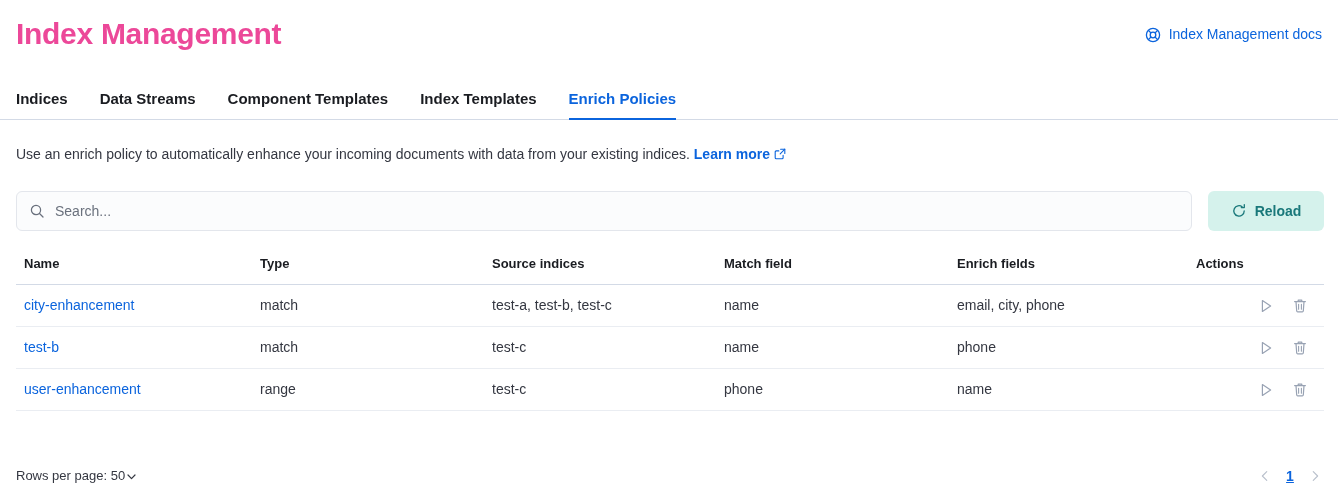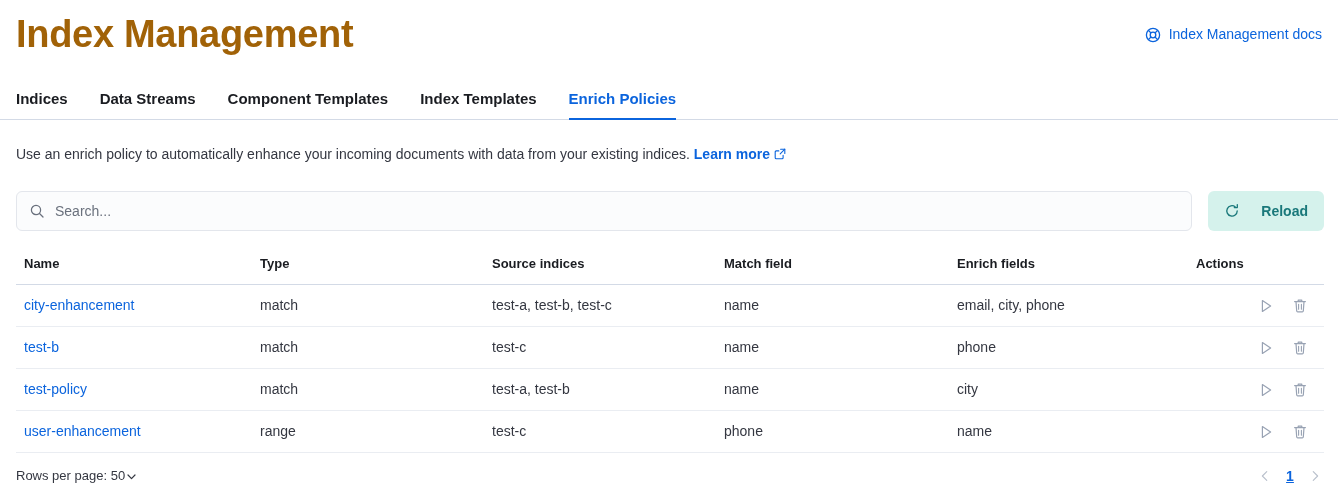--- a/index.html
+++ b/index.html
@@ -21,25 +21,25 @@
     position: absolute;
     top: 0; left: 0; right: 0;
     height: 78px;
     padding: 0 16px;
     box-sizing: border-box;
     display: flex;
     align-items: flex-start;
     justify-content: space-between;
   }
   .page-title {
-    font-size: 38px;
+    font-size: 30px;
     line-height: 36px;
     font-weight: 700;
     letter-spacing: -0.3px;
-    color: #a16207;
+    color: #ec4899;
     margin: 16px 0 0 0;
     white-space: nowrap;
   }
   .docs-link {
     display: flex;
     align-items: center;
     gap: 8px;
     margin-top: 24px;
     color: #0b64dd;
     font-size: 14px;
@@ -150,21 +150,20 @@
     font-weight: 700;
     cursor: pointer;
     padding: 0 16px;
     white-space: nowrap;
     box-sizing: border-box;
   }
   .btn-reload {
     background: #d5f2ec;
     color: #19787a;
     width: 116px;
-    justify-content: space-between;
   }
   .btn-create {
     background: #0b7ad1;
     color: #ffffff;
     width: 184px;
   }
   .btn-icon { width: 16px; height: 16px; display:block; flex:0 0 16px; }
 
   
   .table-wrap {
@@ -376,42 +375,20 @@
             <span class="action-btn">
               <svg viewBox="0 0 16 16" width="16" height="16" fill="none" xmlns="http://www.w3.org/2000/svg">
                   <path d="M2.6 3.6h10.8M6.2 3.6V2.2h3.6v1.4M4 3.6l.7 9.4a1 1 0 0 0 1 .8h4.6a1 1 0 0 0 1-.8l.7-9.4" stroke="#98a2b3" stroke-width="1.2" stroke-linecap="round" stroke-linejoin="round"></path>
                   <path d="M6.6 6.2v5M9.4 6.2v5" stroke="#98a2b3" stroke-width="1.1" stroke-linecap="round"></path>
                 </svg>
             </span>
           </div>
         </td>
       </tr>
       <tr>
-        <td class="col-name"><a class="policy-link">test-policy</a></td>
-        <td class="col-type">match</td>
-        <td class="col-source">test-a, test-b</td>
-        <td class="col-match">name</td>
-        <td class="col-enrich">city</td>
-        <td class="col-actions">
-          <div class="actions-cell">
-            <span class="action-btn">
-              <svg viewBox="0 0 16 16" width="16" height="16" fill="none" xmlns="http://www.w3.org/2000/svg">
-                  <path d="M4.4 2.6 12.6 8l-8.2 5.4V2.6z" stroke="#98a2b3" stroke-width="1.2" stroke-linejoin="round"></path>
-                </svg>
-            </span>
-            <span class="action-btn">
-              <svg viewBox="0 0 16 16" width="16" height="16" fill="none" xmlns="http://www.w3.org/2000/svg">
-                  <path d="M2.6 3.6h10.8M6.2 3.6V2.2h3.6v1.4M4 3.6l.7 9.4a1 1 0 0 0 1 .8h4.6a1 1 0 0 0 1-.8l.7-9.4" stroke="#98a2b3" stroke-width="1.2" stroke-linecap="round" stroke-linejoin="round"></path>
-                  <path d="M6.6 6.2v5M9.4 6.2v5" stroke="#98a2b3" stroke-width="1.1" stroke-linecap="round"></path>
-                </svg>
-            </span>
-          </div>
-        </td>
-      </tr>
-      <tr>
         <td class="col-name"><a class="policy-link">user-enhancement</a></td>
         <td class="col-type">range</td>
         <td class="col-source">test-c</td>
         <td class="col-match">phone</td>
         <td class="col-enrich">name</td>
         <td class="col-actions">
           <div class="actions-cell">
             <span class="action-btn">
               <svg viewBox="0 0 16 16" width="16" height="16" fill="none" xmlns="http://www.w3.org/2000/svg">
                   <path d="M4.4 2.6 12.6 8l-8.2 5.4V2.6z" stroke="#98a2b3" stroke-width="1.2" stroke-linejoin="round"></path>

